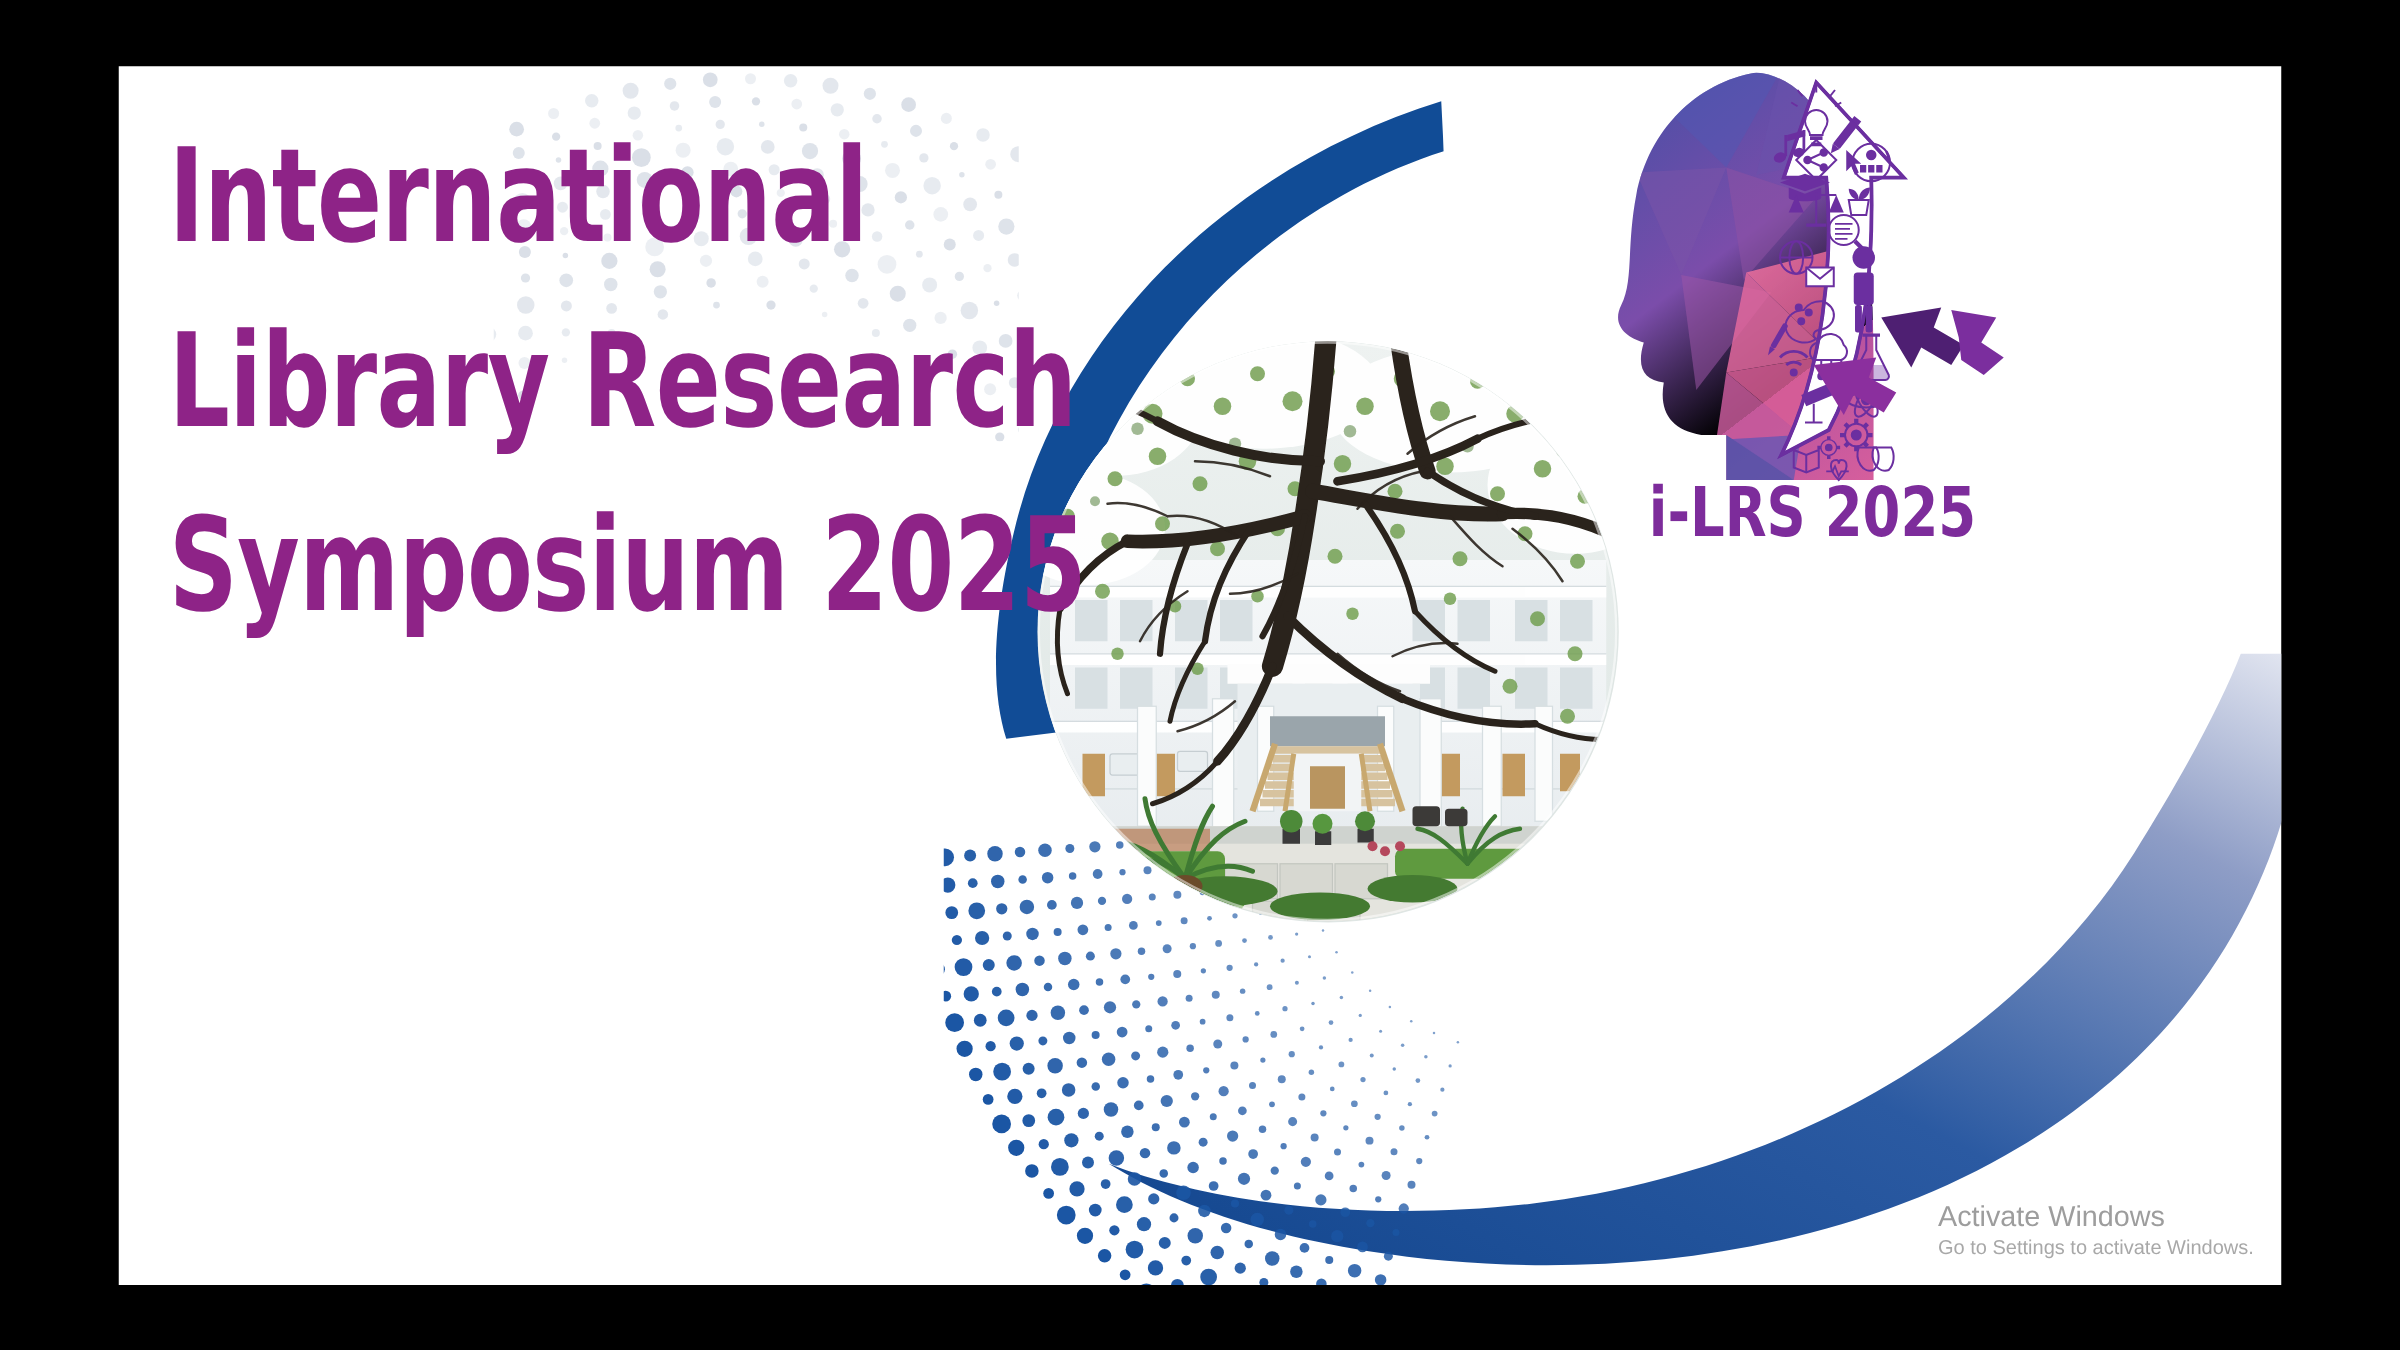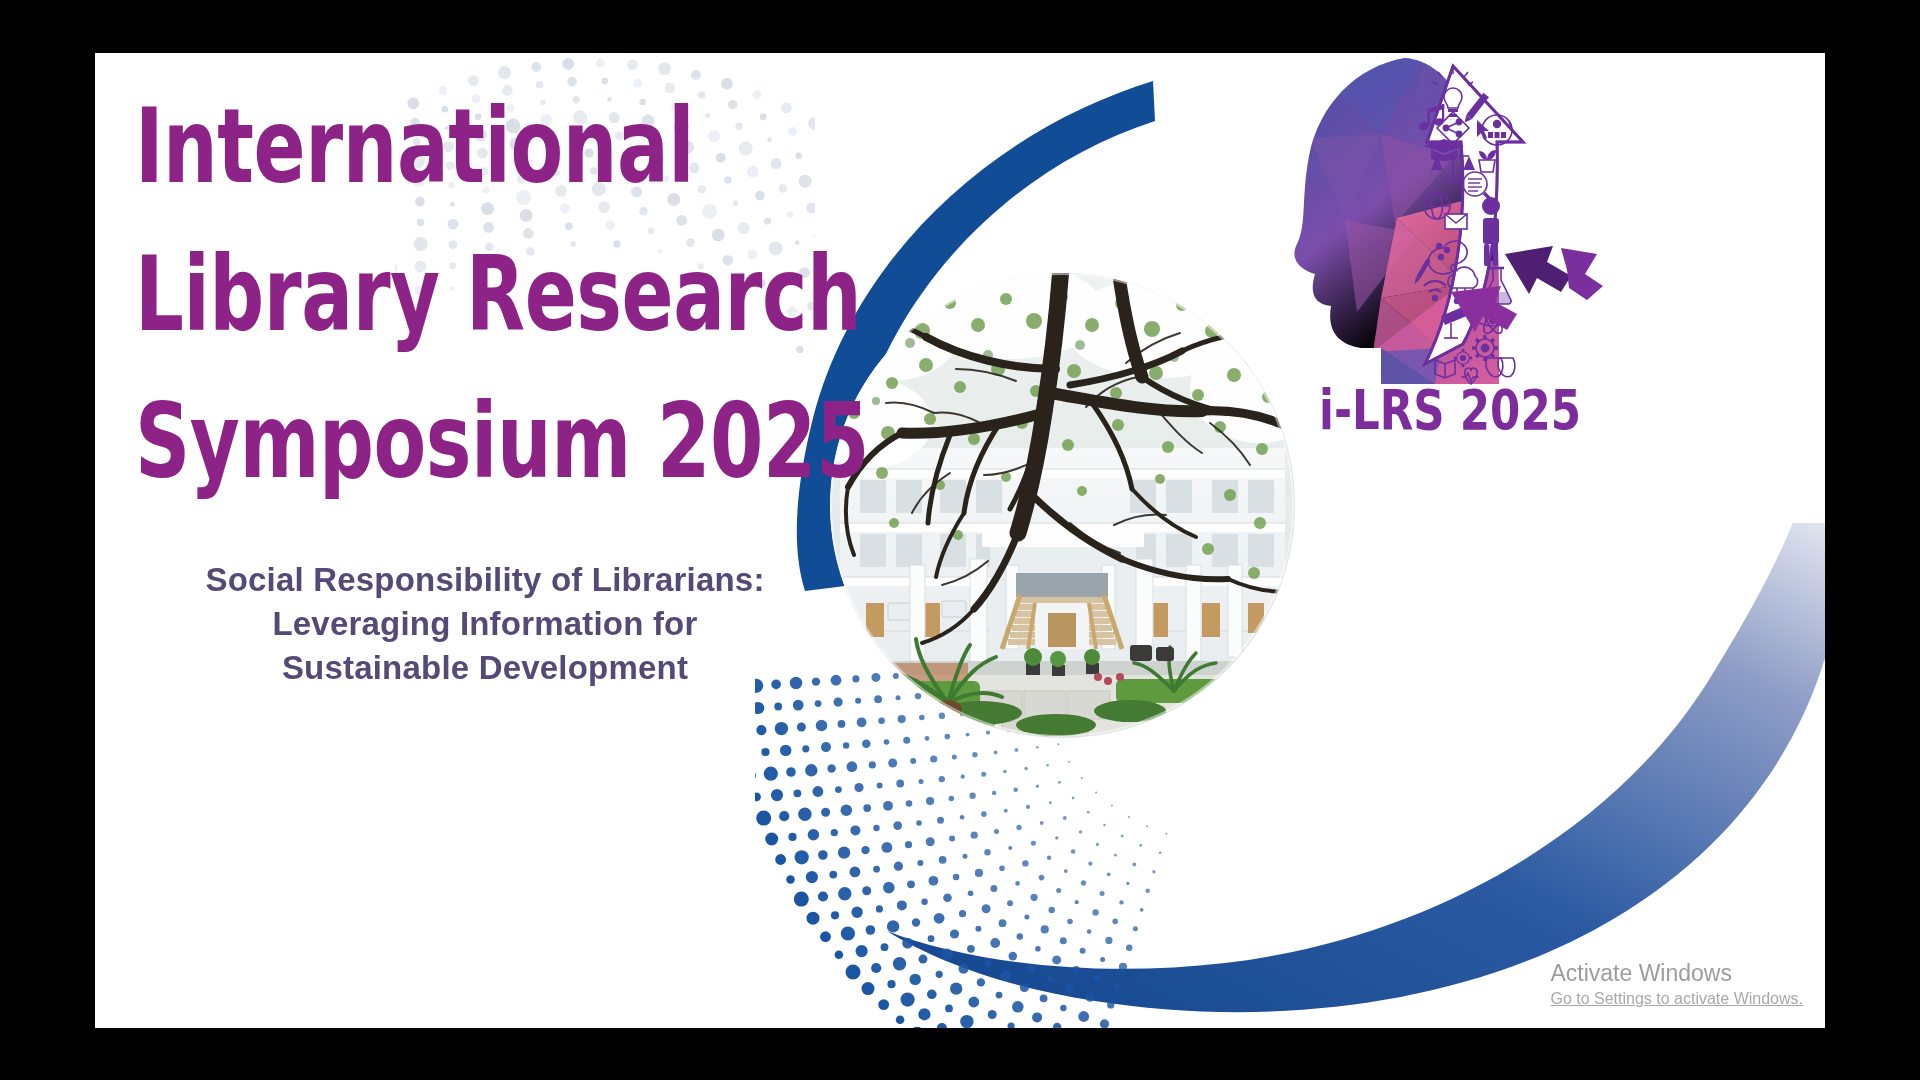--- a/index.html
+++ b/index.html
@@ -9,21 +9,21 @@
   }
   #stage{position:relative;width:1920px;height:1080px;background:#000;}
 
   
   #slide{
     position:absolute;left:95px;top:53px;width:1730px;height:975px;
     background:#ffffff;overflow:hidden;
   }
 
   
-  .title-block{position:absolute;left:40px;top:20px;width:720px;}
+  .title-block{position:absolute;left:40px;top:31px;width:720px;}
   .t-line{
     color:#8E2387;
     font-family:"Liberation Sans Narrow","DejaVu Sans Condensed","Liberation Sans",sans-serif;
     font-weight:700;
     font-size:104px;
     line-height:1.42;
     letter-spacing:-0.5px;
     white-space:nowrap;
     transform:scaleX(.82);
     transform-origin:left center;
@@ -80,21 +80,21 @@
     transform:scaleX(.88);transform-origin:center;
   }
 
   
   #watermark{
     position:absolute;right:22px;bottom:18px;text-align:left;
     color:#9a9a9a;line-height:1.3;
     pointer-events:none;
   }
   #wm-title{font-size:23px;color:#9d9d9d;}
-  #wm-sub{font-size:16px;color:#a8a8a8;text-decoration:underline;}
+  #wm-sub{font-size:16px;color:#a8a8a8;}
 </style>
 </head>
 <body>
 
 <div id="stage">
   <div id="slide">
 
     <svg id="graydots" viewBox="0 0 420 330" xmlns="http://www.w3.org/2000/svg">
       <g fill="#D5DBE4" id="gd">
           <circle cx="-4.8" cy="326.6" r="2.7" opacity="0.78"></circle>
@@ -1112,25 +1112,20 @@
     </div>
 
     <div class="logo-text">i-LRS 2025</div>
 
     <div class="title-block">
       <div class="t-line">International</div>
       <div class="t-line">Library Research</div>
       <div class="t-line">Symposium 2025</div>
     </div>
 
-    <div class="subtitle">
-      <div>Social Responsibility of Librarians:</div>
-      <div>Leveraging Information for</div>
-      <div>Sustainable Development</div>
-    </div>
 
 
     <div id="watermark">
       <div id="wm-title">Activate Windows</div>
       <div id="wm-sub">Go to Settings to activate Windows.</div>
     </div>
 
   </div>
 </div>
 

